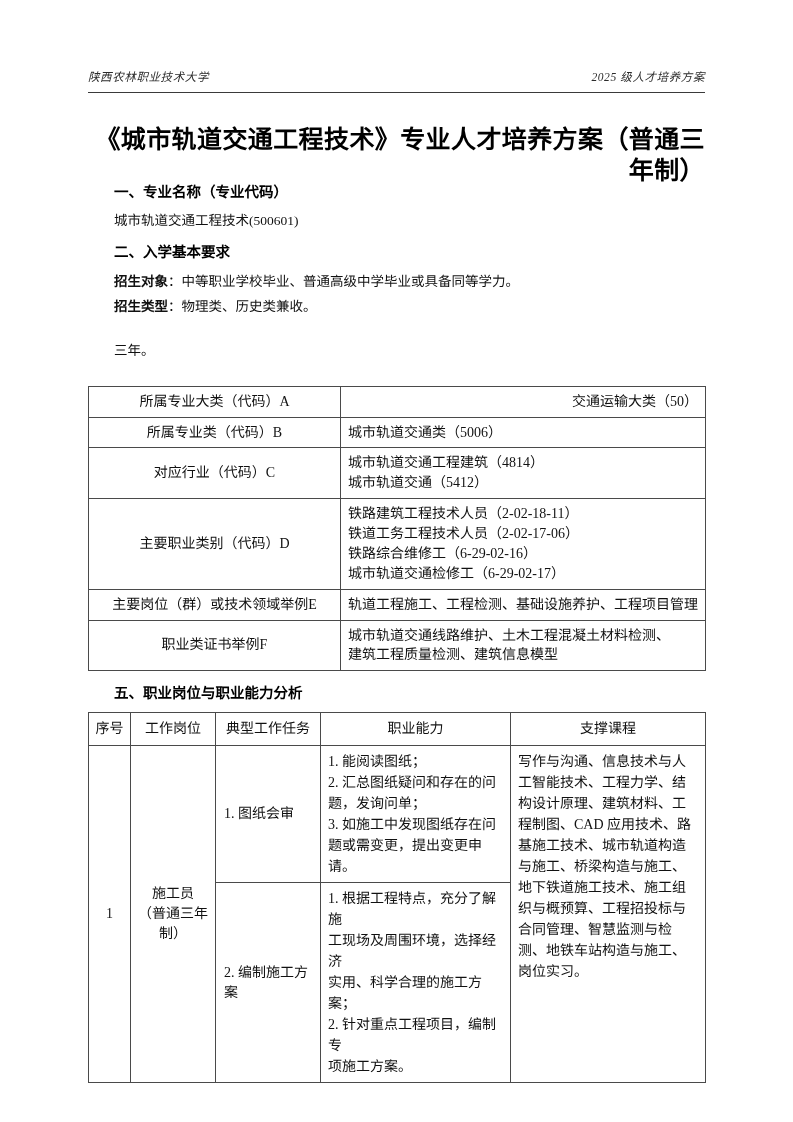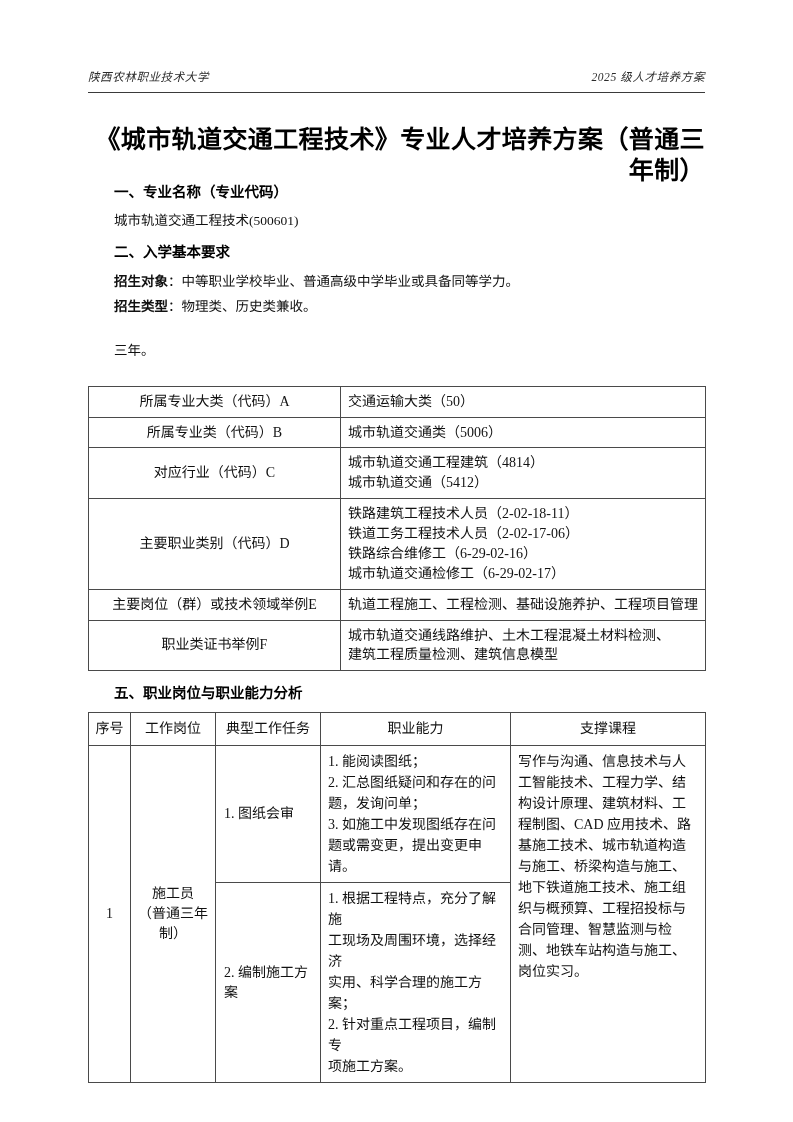--- a/index.html
+++ b/index.html
@@ -117,21 +117,21 @@
 
   
   table.t-career td.label {
     text-align: center;
     width: 252px;
   }
   table.t-career td.value {
     text-align: left;
   }
   table.t-career td.value.center {
-    text-align: left;
+    text-align: right;
   }
   table.t-career td .ln { display: block; }
 
   
   table.t-ability th {
     text-align: center;
     font-weight: normal;
     padding: 6px 4px;
   }
   table.t-ability td { vertical-align: top; }

